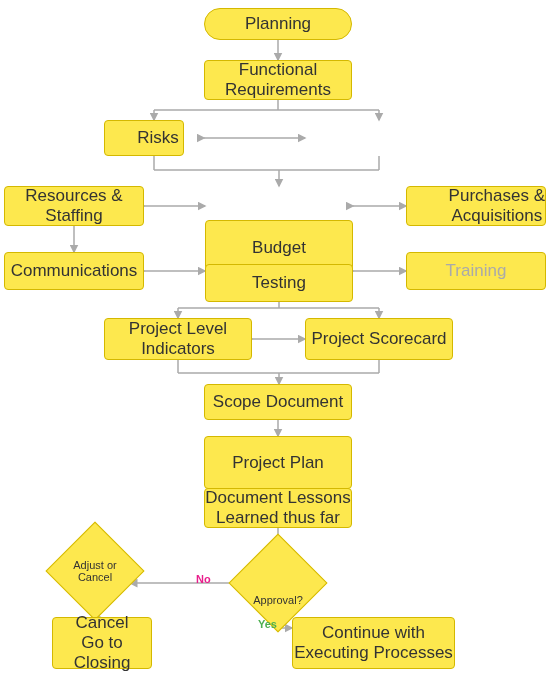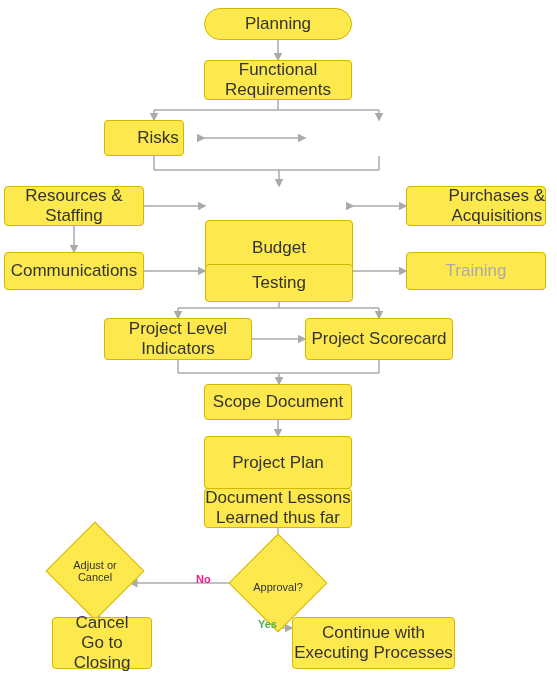--- a/index.html
+++ b/index.html
@@ -176,21 +176,21 @@
   <div class="node rect" style="left:204px;top:436px;width:148px;height:53px;">
     <span>Project Plan</span>
   </div>
 
   <div class="node rect" style="left:204px;top:488px;width:148px;height:40px;">
     <span>Document Lessons<br>Learned thus far</span>
   </div>
 
   <div style="position:absolute;left:243px;top:548px;width:70px;height:70px;">
     <div style="position:absolute;left:0;top:0;width:70px;height:70px;background:#fde84e;border:1.5px solid #d4b800;transform:rotate(45deg);"></div>
-    <div style="position:absolute;left:0;top:4px;width:70px;height:70px;display:flex;align-items:center;justify-content:center;">
+    <div style="position:absolute;left:0;top:17px;width:70px;height:70px;display:flex;align-items:center;justify-content:center;">
       <span style="font-size:11px;font-weight:500;color:#333;">Approval?</span>
     </div>
   </div>
 
   <div style="position:absolute;left:60px;top:536px;width:70px;height:70px;">
     <div style="position:absolute;left:0;top:0;width:70px;height:70px;background:#fde84e;border:1.5px solid #d4b800;transform:rotate(45deg);"></div>
     <div style="position:absolute;left:0;top:0;width:70px;height:70px;display:flex;align-items:center;justify-content:center;">
       <span style="font-size:11px;font-weight:500;color:#333;text-align:center;">Adjust or Cancel</span>
     </div>
   </div>

